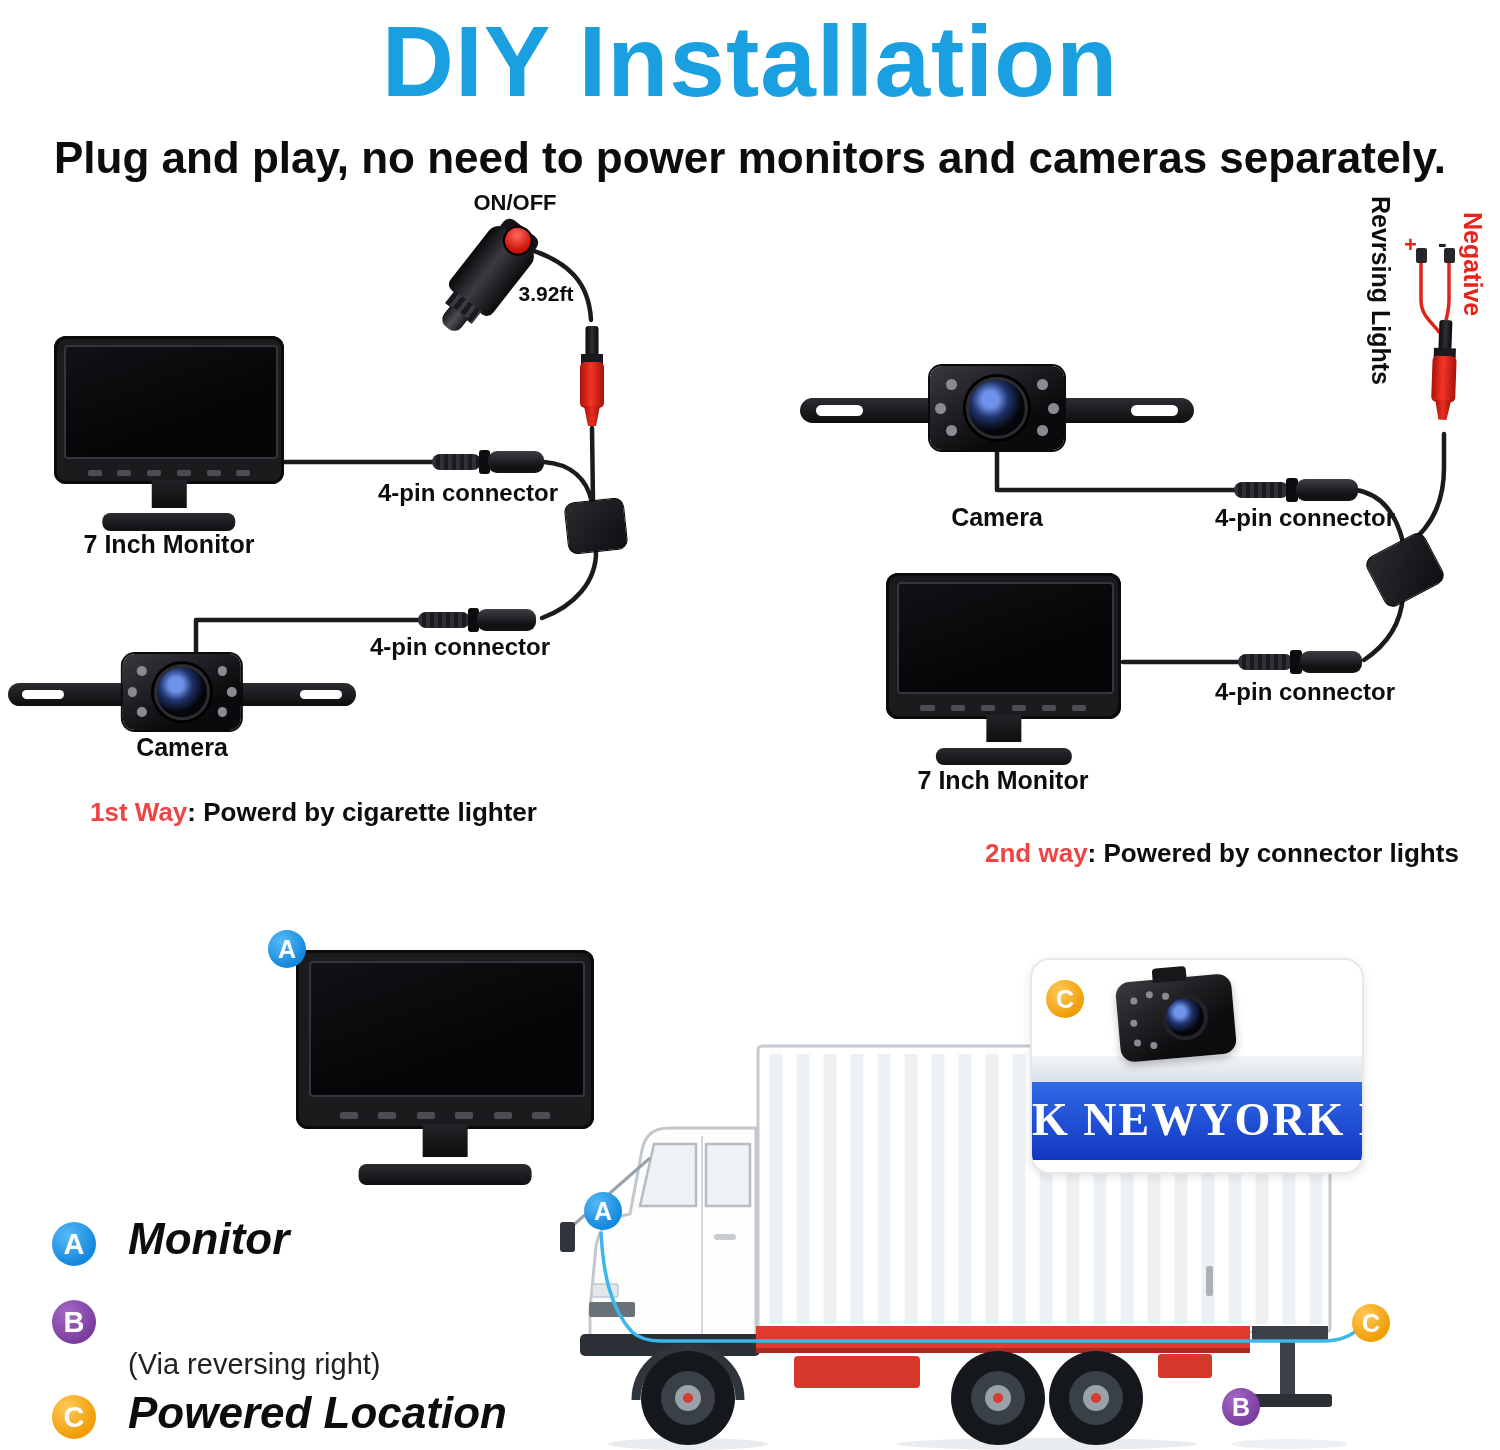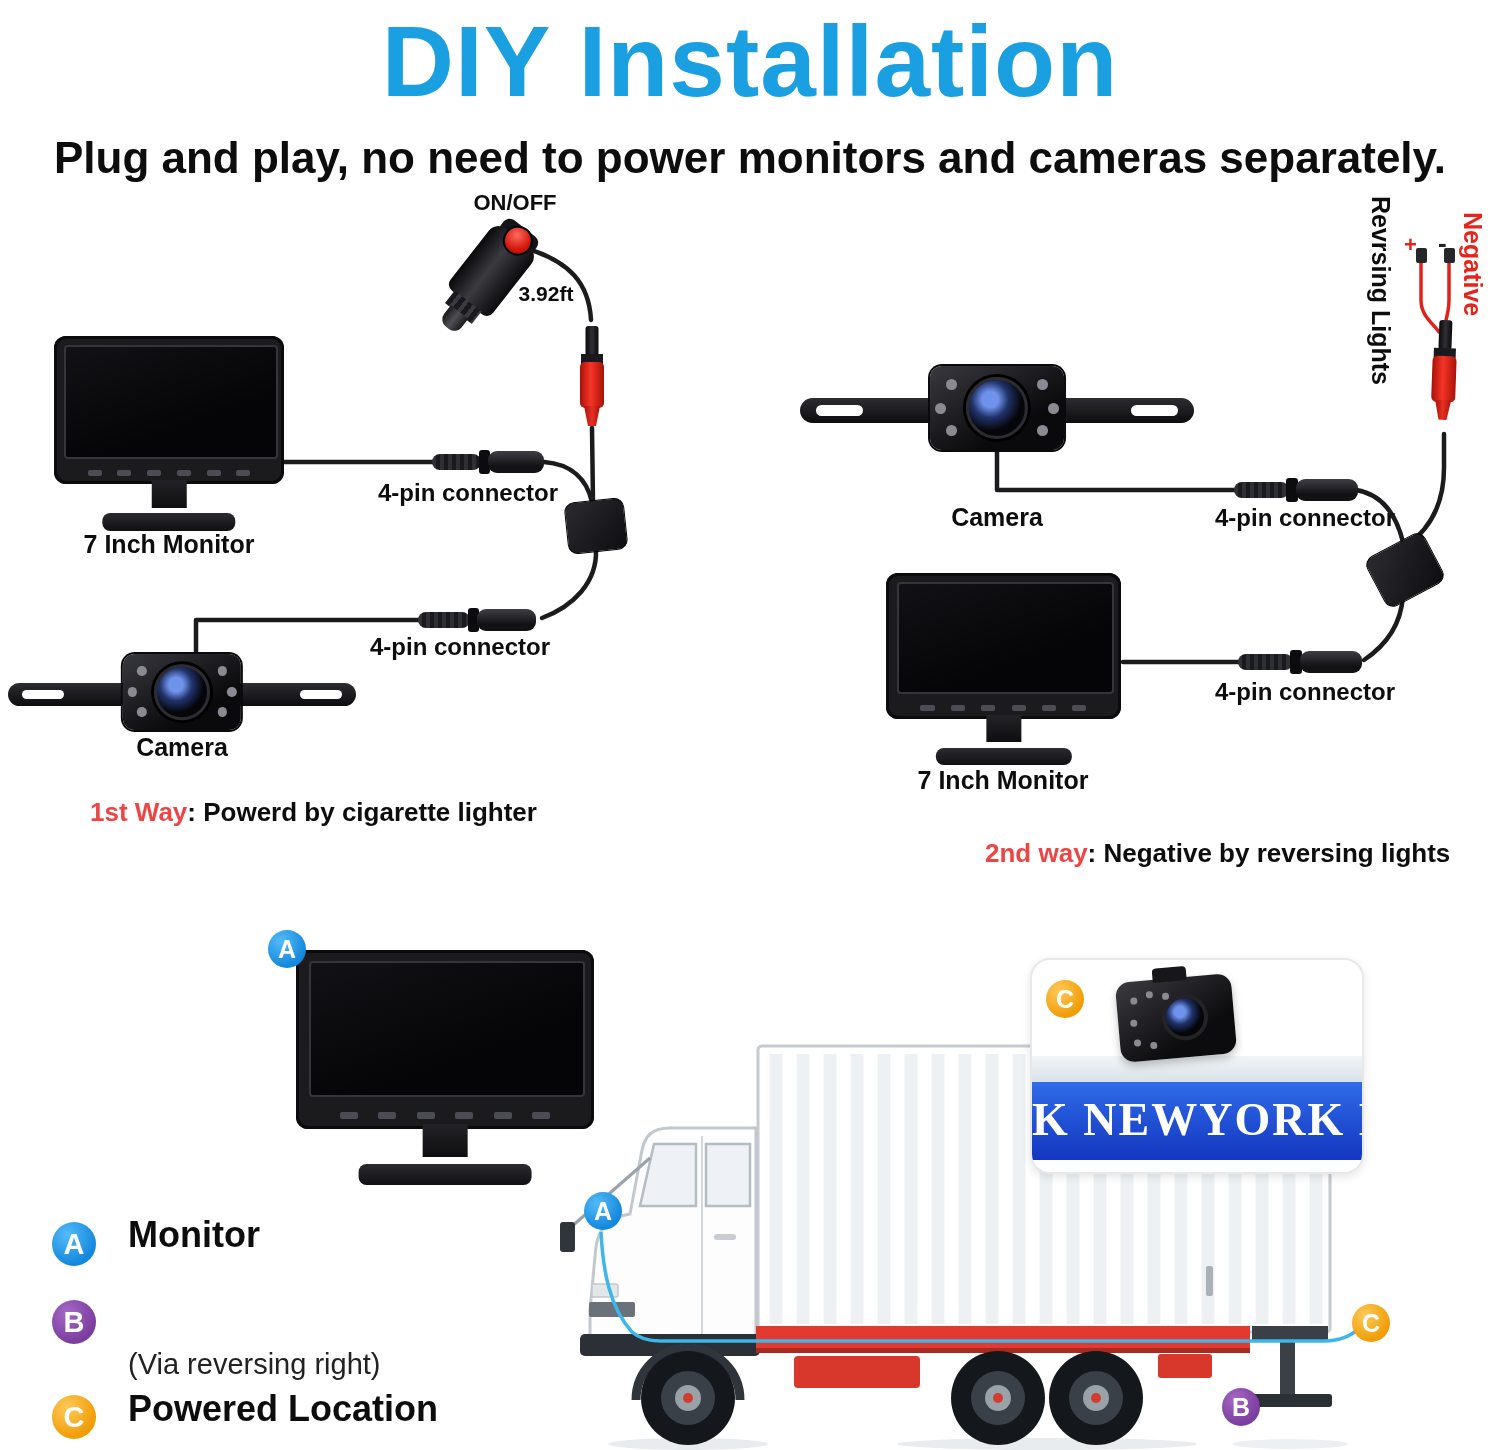--- a/index.html
+++ b/index.html
@@ -99,21 +99,21 @@
   .boxcam .mount{position:absolute;left:38px;top:-11px;width:34px;height:14px;background:#17171a;
                  border-radius:4px 4px 0 0;}
   .boxcam .lens{position:absolute;left:58%;top:50%;transform:translate(-50%,-50%);width:38px;height:38px;
                 border-radius:50%;border:4px solid #232327;
                 background:radial-gradient(circle at 38% 35%,#6f92ea 0 16%,#20336b 36%,#05060a 62%);}
   .boxcam i{position:absolute;width:7px;height:7px;border-radius:50%;background:#8a8a92;}
   .boxcam i:nth-of-type(1){left:14px;top:16px;} .boxcam i:nth-of-type(2){left:30px;top:11px;}
   .boxcam i:nth-of-type(3){left:46px;top:14px;} .boxcam i:nth-of-type(4){left:12px;top:38px;}
   .boxcam i:nth-of-type(5){left:14px;top:58px;} .boxcam i:nth-of-type(6){left:30px;top:62px;}
   
-  .legend-label{position:absolute;font-size:36px;font-weight:800;color:#0d0d0d;white-space:nowrap;}
+  .legend-label{position:absolute;font-size:44px;font-weight:800;color:#0d0d0d;white-space:nowrap;font-style:italic;}
   .legend-sub{position:absolute;font-size:29px;font-weight:400;color:#222;white-space:nowrap;}
   svg.art{position:absolute;left:0;top:0;z-index:1;}
 </style>
 </head>
 <body>
 
 <div class="page">
 
   <svg class="art" width="1500" height="1450" viewBox="0 0 1500 1450">
 
@@ -321,21 +321,21 @@
           <i></i>
           <i></i>
         </div>
       </div>
     <div class="mon-neck"></div>
       <div class="mon-base"></div>
   </div>
   <div class="lbl" style="left:878px;top:766px;width:250px;font-size:25px">7 Inch Monitor</div>
 
   <div class="caption" style="left:985px;top:838px">
-    <span class="cap-blue">2nd way</span><span>: Negative by reversing lights</span>
+    <span class="cap-blue">2nd way</span><span>: Powered by connector lights</span>
   </div>
 
   <div class="badge sm b-a" style="left:268px;top:930px">A</div>
 
   <div class="monitor" style="left:296px;top:950px;width:298px;height:235px">
     <div class="mon-frame">
         <div class="mon-screen"></div>
       <div class="mon-btns">
           <i></i>
           <i></i>

